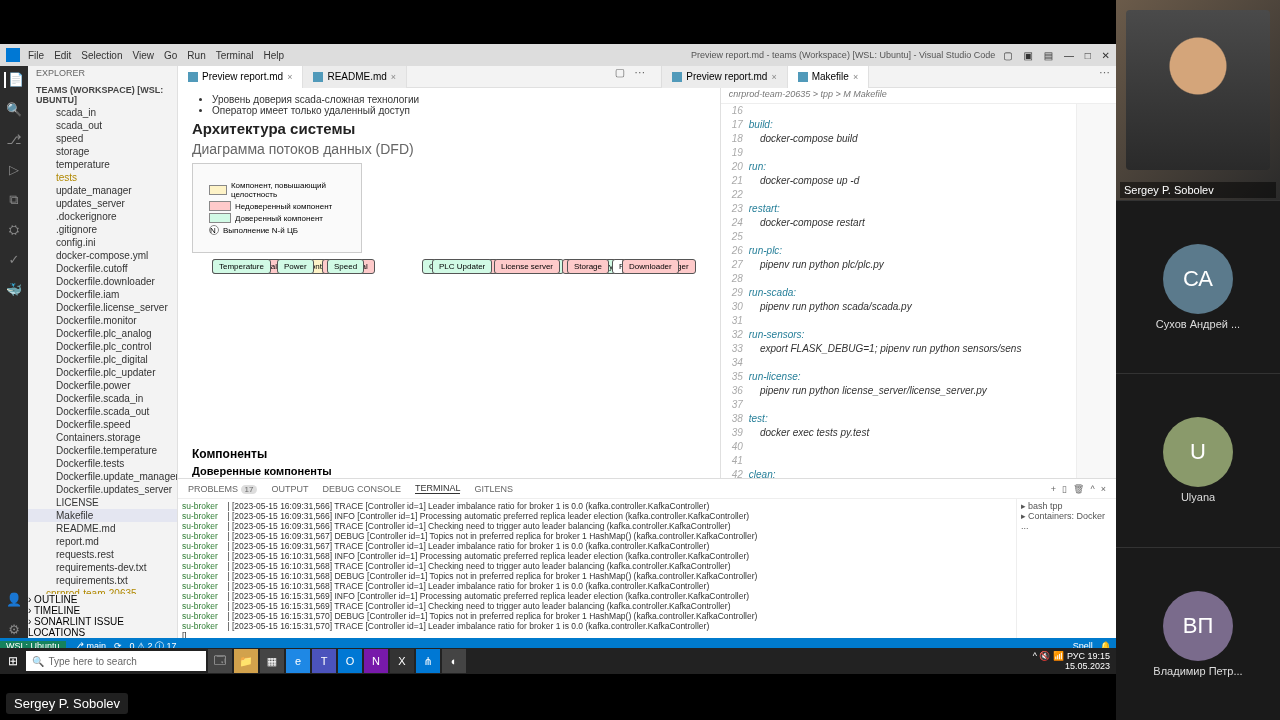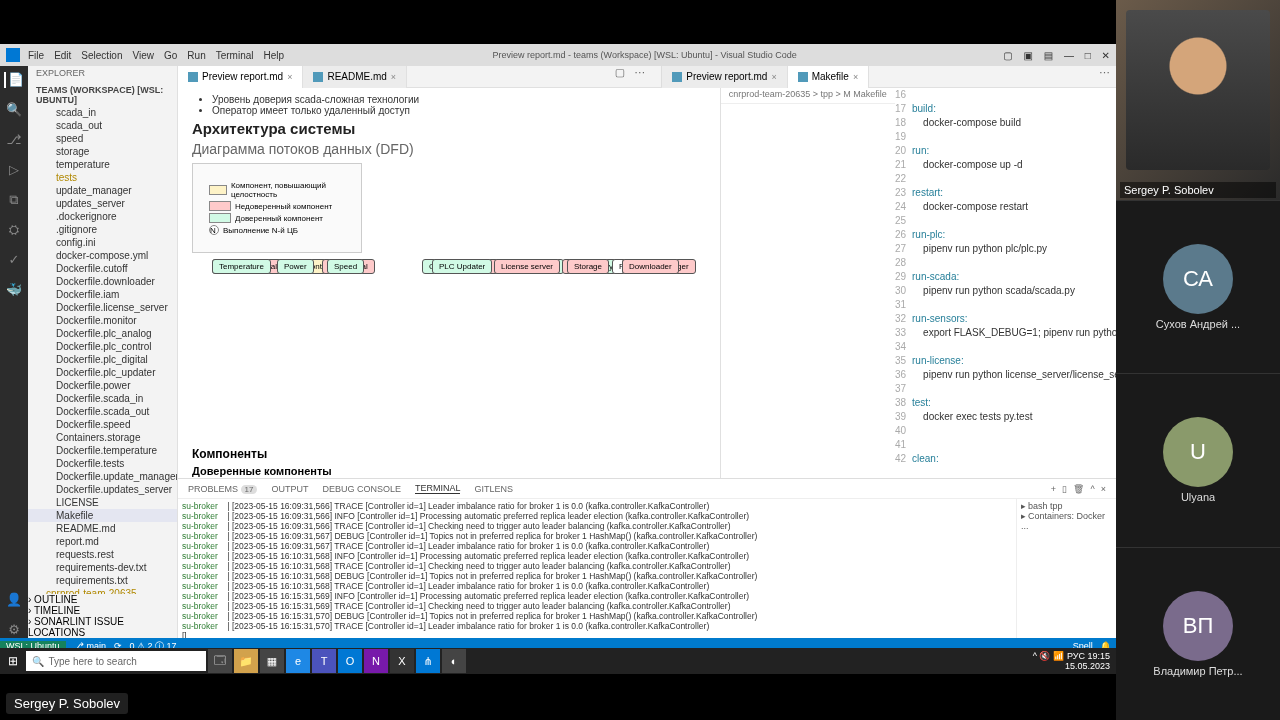--- a/index.html
+++ b/index.html
@@ -1,21 +1,21 @@
 <!DOCTYPE html>
 <html><head>
 <meta charset="utf-8">
 <style>
 *{box-sizing:border-box;margin:0;padding:0;font-family:'Segoe UI',Arial,sans-serif;}
 body{width:1280px;height:720px;overflow:hidden;background:#000;position:relative;}
 .vscode{position:absolute;left:0;top:44px;width:1116px;height:610px;background:#fff;display:flex;flex-direction:column;font-size:10px;}
 .titlebar{height:22px;background:#dddddd;display:flex;align-items:center;padding:0 6px;color:#333;font-size:10px;}
 .titlebar .logo{width:14px;height:14px;background:#0078d4;margin-right:8px;}
 .titlebar .menu span{margin-right:10px;cursor:pointer;}
-.titlebar .title{flex:1;text-align:center;color:#555;font-size:9px;}
+.titlebar .title{flex:1;text-align:right;color:#555;font-size:9px;}
 .titlebar .winbtns span{margin-left:8px;font-size:10px;}
 .main{flex:1;display:flex;overflow:hidden;}
 .activity{width:28px;background:#2c2c2c;display:flex;flex-direction:column;align-items:center;padding-top:6px;gap:14px;}
 .activity .icon{width:16px;height:16px;color:#888;font-size:13px;text-align:center;}
 .activity .icon.active{color:#fff;border-left:2px solid #fff;padding-left:2px;margin-left:-4px;}
 .sidebar{width:150px;background:#f3f3f3;border-right:1px solid #e0e0e0;display:flex;flex-direction:column;overflow:hidden;}
 .sidehead{height:18px;padding:2px 8px;font-size:9px;color:#666;text-transform:uppercase;}
 .sidelabel{padding:1px 8px;font-size:9px;color:#444;font-weight:600;}
 .tree{flex:1;overflow-y:auto;font-size:10px;color:#333;}
 .tree .item{padding:1px 4px 1px 18px;white-space:nowrap;cursor:pointer;}
@@ -43,21 +43,21 @@
 .lbox.r{background:#fecaca;}
 .lbox.g{background:#d1fae5;}
 .lbox.c{background:#fff;border-radius:50%;width:10px;}
 .diagram{position:relative;height:180px;margin-top:4px;}
 .node{position:absolute;border:1px solid #555;padding:2px 6px;font-size:8px;text-align:center;background:#fff;border-radius:3px;}
 .node.r{background:#fecaca;}
 .node.g{background:#d1fae5;}
 .node.y{background:#fef3c7;}
 .preview h3{font-size:12px;margin-top:8px;}
 .preview h4{font-size:11px;margin-top:4px;font-weight:600;}
-.code{flex:1;display:flex;background:#fff;font-family:Consolas,monospace;font-size:10px;}
+.code{flex:1;display:flex;flex-direction:column;background:#fff;font-family:Consolas,monospace;font-size:10px;font-style:italic;}
 .crumb{height:16px;padding:1px 8px;color:#777;font-size:9px;border-bottom:1px solid #eee;}
 .codearea{flex:1;display:flex;overflow:hidden;}
 .gutter{width:28px;text-align:right;color:#aaa;padding-right:6px;line-height:14px;}
 .codelines{flex:1;line-height:14px;white-space:pre;color:#333;}
 .codelines .k{color:#267f99;}
 .minimap{width:40px;background:#f8f8f8;border-left:1px solid #eee;}
 .panel{height:160px;border-top:1px solid #ddd;display:flex;flex-direction:column;background:#fff;}
 .paneltabs{height:20px;display:flex;gap:14px;padding:0 10px;font-size:9px;color:#666;align-items:center;border-bottom:1px solid #eee;}
 .paneltabs .pt.active{color:#333;border-bottom:1px solid #333;}
 .paneltabs .badge{background:#ddd;border-radius:8px;padding:0 4px;font-size:8px;}

